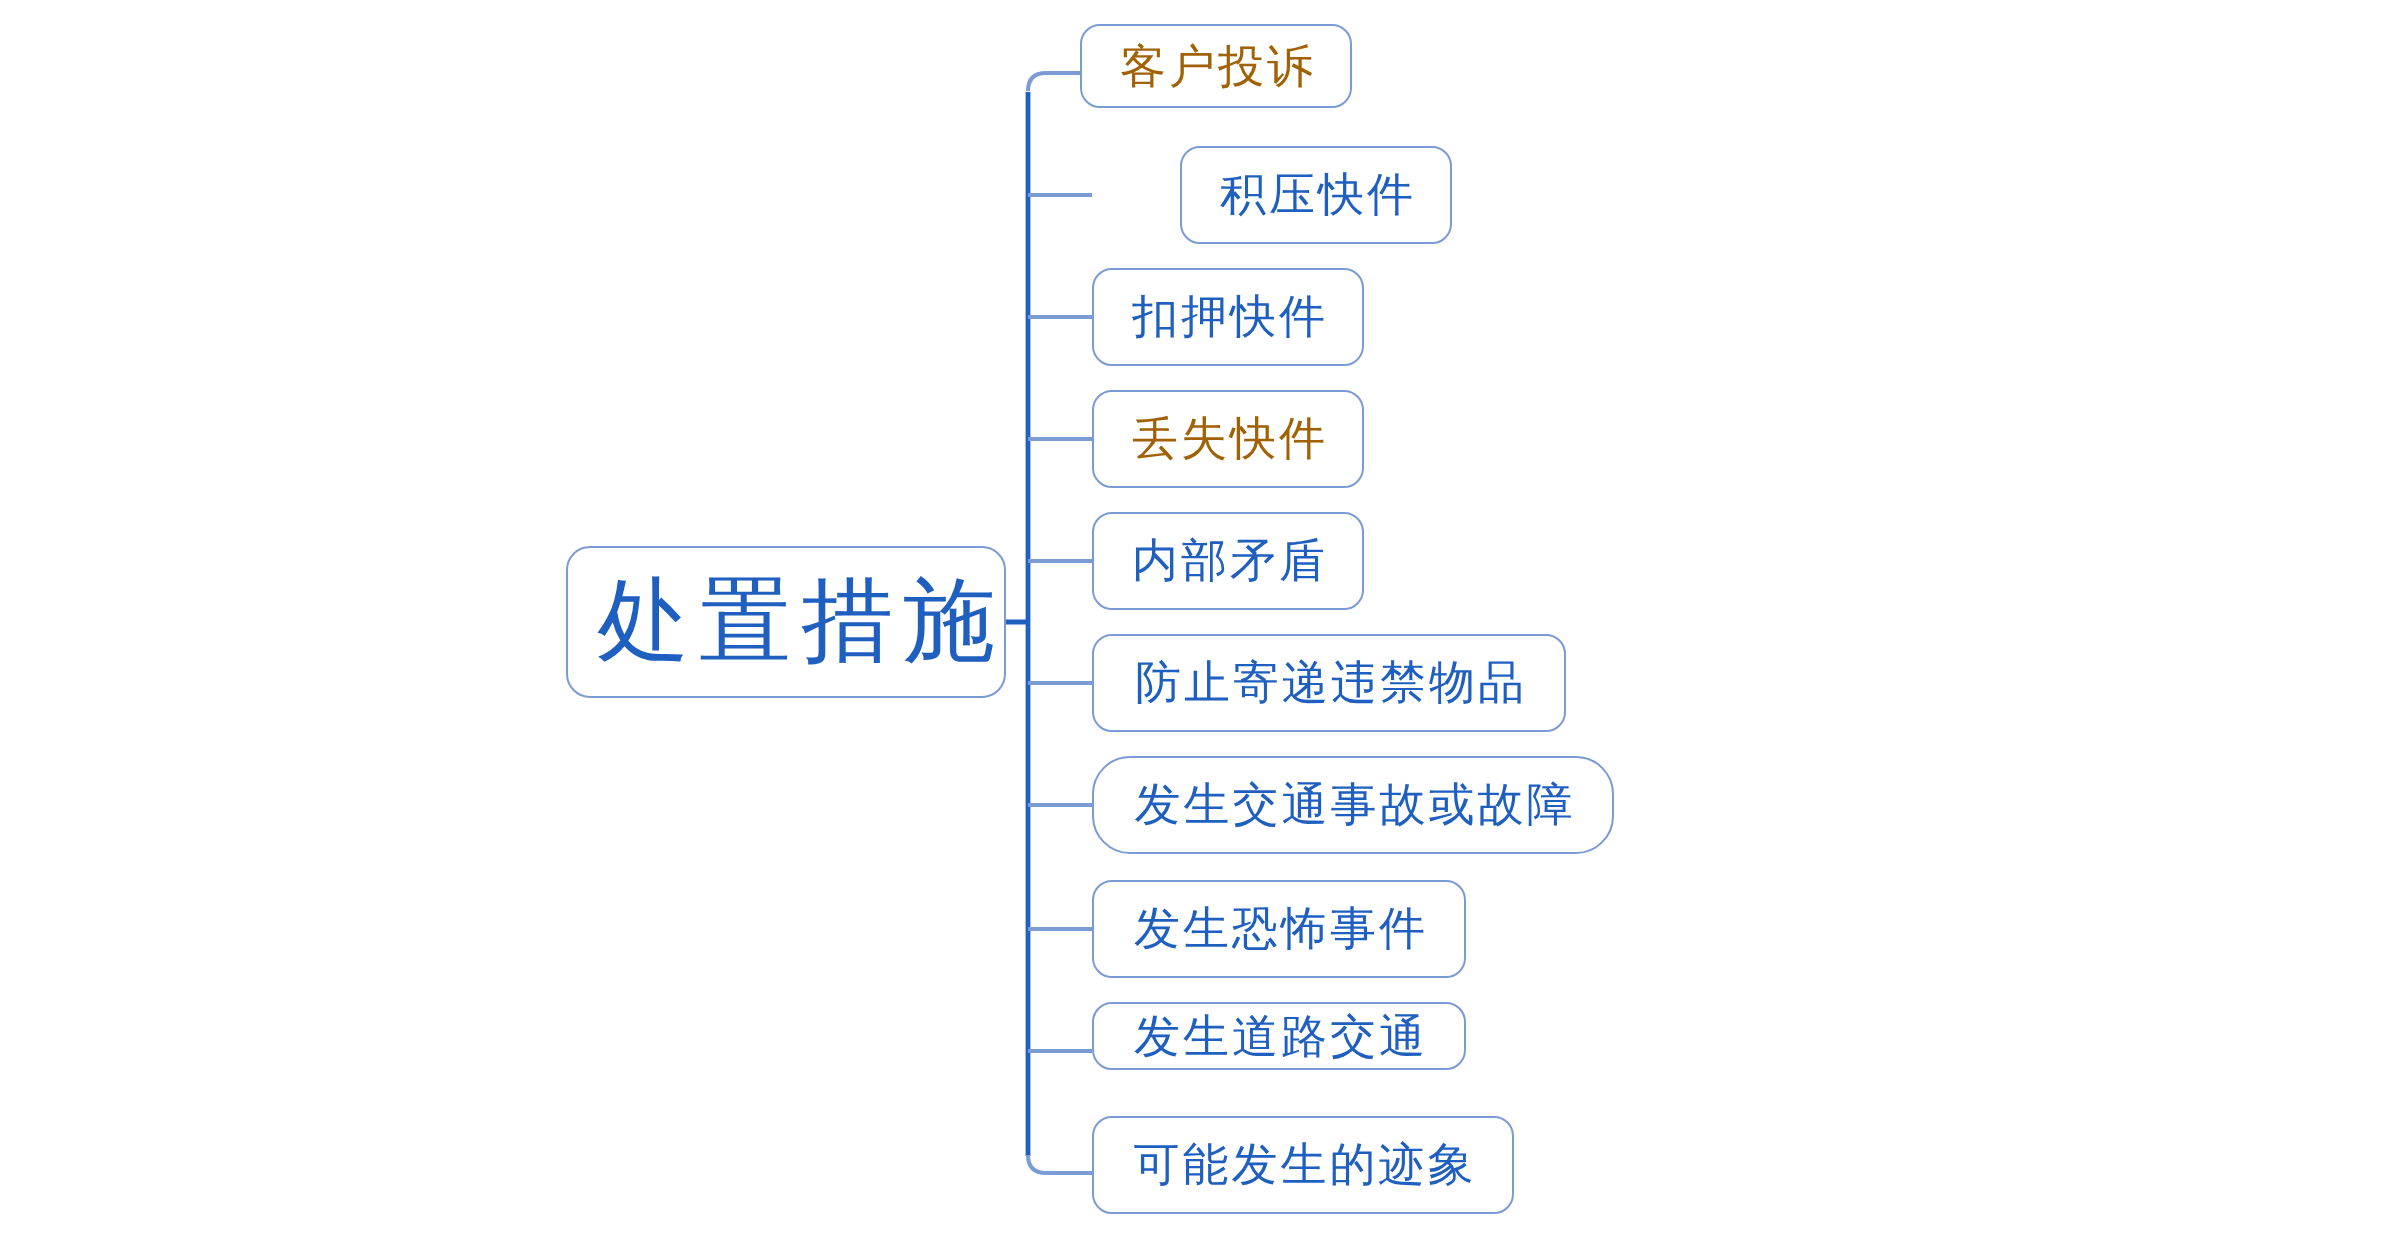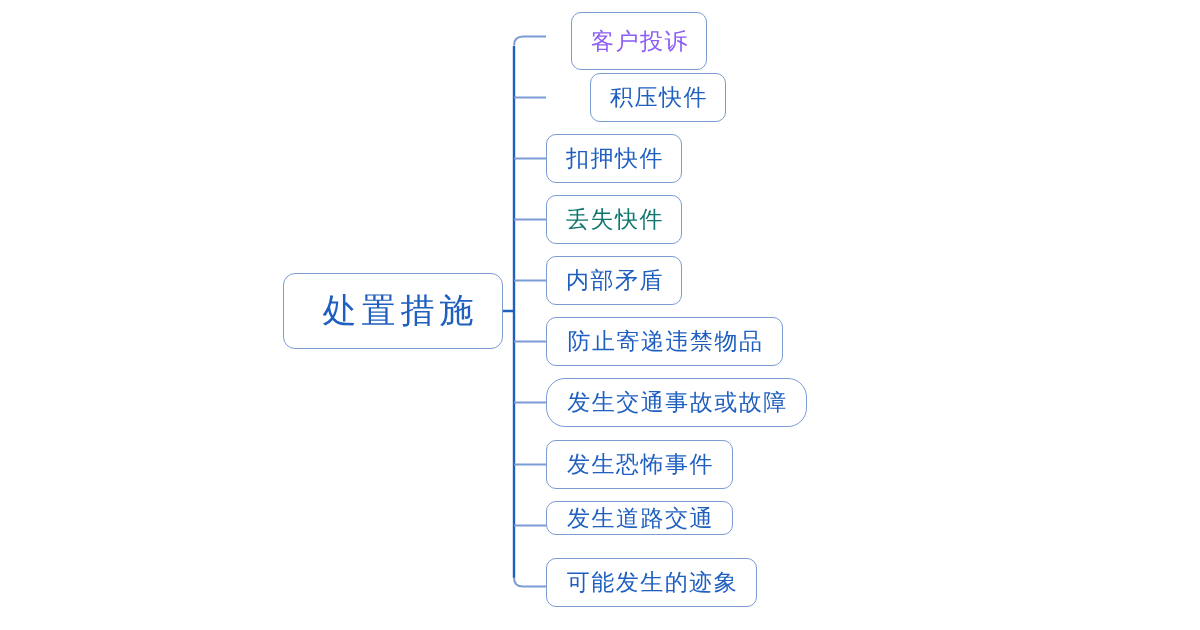--- a/index.html
+++ b/index.html
@@ -32,21 +32,21 @@
     color: #1f5fc0;
     display: flex;
     align-items: center;
     justify-content: center;
     white-space: nowrap;
     letter-spacing: 1px;
   }
   .node.root {
     border-radius: 12px;
     letter-spacing: 5px;
-    font-size: 34px;
+    font-size: 46px;
     line-height: 1;
     padding-left: 15px;
   }
   .node.child {
     font-size: 23px;
     line-height: 1;
     letter-spacing: 1.5px;
     padding-left: 2px;
   }
 </style>
@@ -65,24 +65,24 @@
       <path d="M 514 341.5 L 546 341.5" fill="none" stroke="#7a9bd4" stroke-width="2"></path>
       <path d="M 514 402.5 L 546 402.5" fill="none" stroke="#7a9bd4" stroke-width="2"></path>
       <path d="M 514 464.5 L 546 464.5" fill="none" stroke="#7a9bd4" stroke-width="2"></path>
       <path d="M 514 525.5 L 546 525.5" fill="none" stroke="#7a9bd4" stroke-width="2"></path>
       <path d="M 514 577.5 Q 514 586.5 523 586.5 L 546 586.5" fill="none" stroke="#7a9bd4" stroke-width="2"></path>
     </svg>
 
   <div class="node root" style="left: 283px; top: 273px; width: 220px; height: 76px; border-color: rgb(122, 155, 212); color: rgb(31, 95, 192);">处置措施</div>
 
   <div id="children-layer">
-      <div class="node child" style="left: 571px; top: 12px; width: 136px; height: 58px; border-color: rgb(122, 155, 212); color: #8b5cf6;">客户投诉</div>
+      <div class="node child" style="left: 540px; top: 12px; width: 136px; height: 42px; border-color: rgb(122, 155, 212); color: #a16207;">客户投诉</div>
       <div class="node child" style="left: 546px; top: 73px; width: 136px; height: 49px; border-color: rgb(122, 155, 212); color: rgb(31, 95, 192); margin-left: 44px;">积压快件</div>
       <div class="node child" style="left: 546px; top: 134px; width: 136px; height: 49px; border-color: rgb(122, 155, 212); color: rgb(31, 95, 192);">扣押快件</div>
-      <div class="node child" style="left: 546px; top: 195px; width: 136px; height: 49px; border-color: rgb(122, 155, 212); color: #0f766e;">丢失快件</div>
+      <div class="node child" style="left: 546px; top: 195px; width: 136px; height: 49px; border-color: rgb(122, 155, 212); color: #a16207;">丢失快件</div>
       <div class="node child" style="left: 546px; top: 256px; width: 136px; height: 49px; border-color: rgb(122, 155, 212); color: rgb(31, 95, 192);">内部矛盾</div>
       <div class="node child" style="left: 546px; top: 317px; width: 237px; height: 49px; border-color: rgb(122, 155, 212); color: rgb(31, 95, 192);">防止寄递违禁物品</div>
       <div class="node child" style="left: 546px; top: 378px; width: 261px; height: 49px; border-color: rgb(122, 155, 212); color: rgb(31, 95, 192); border-radius: 19px;">发生交通事故或故障</div>
       <div class="node child" style="left: 546px; top: 440px; width: 187px; height: 49px; border-color: rgb(122, 155, 212); color: rgb(31, 95, 192); text-align: right;">发生恐怖事件</div>
       <div class="node child" style="left: 546px; top: 501px; width: 187px; height: 34px; border-color: rgb(122, 155, 212); color: rgb(31, 95, 192);">发生道路交通</div>
       <div class="node child" style="left: 546px; top: 558px; width: 211px; height: 49px; border-color: rgb(122, 155, 212); color: rgb(31, 95, 192);">可能发生的迹象</div>
     </div>
 
 </div>
 

